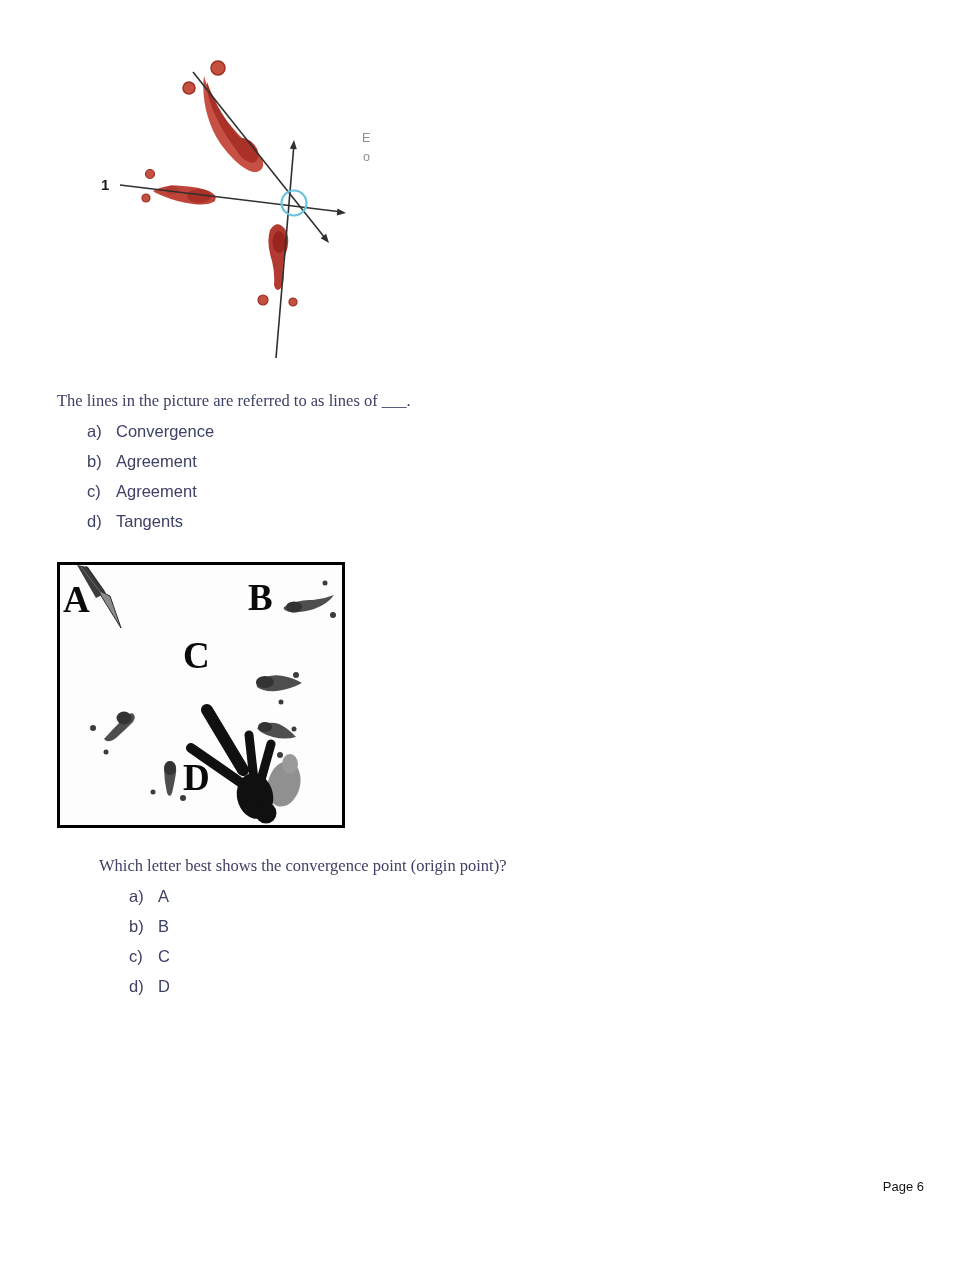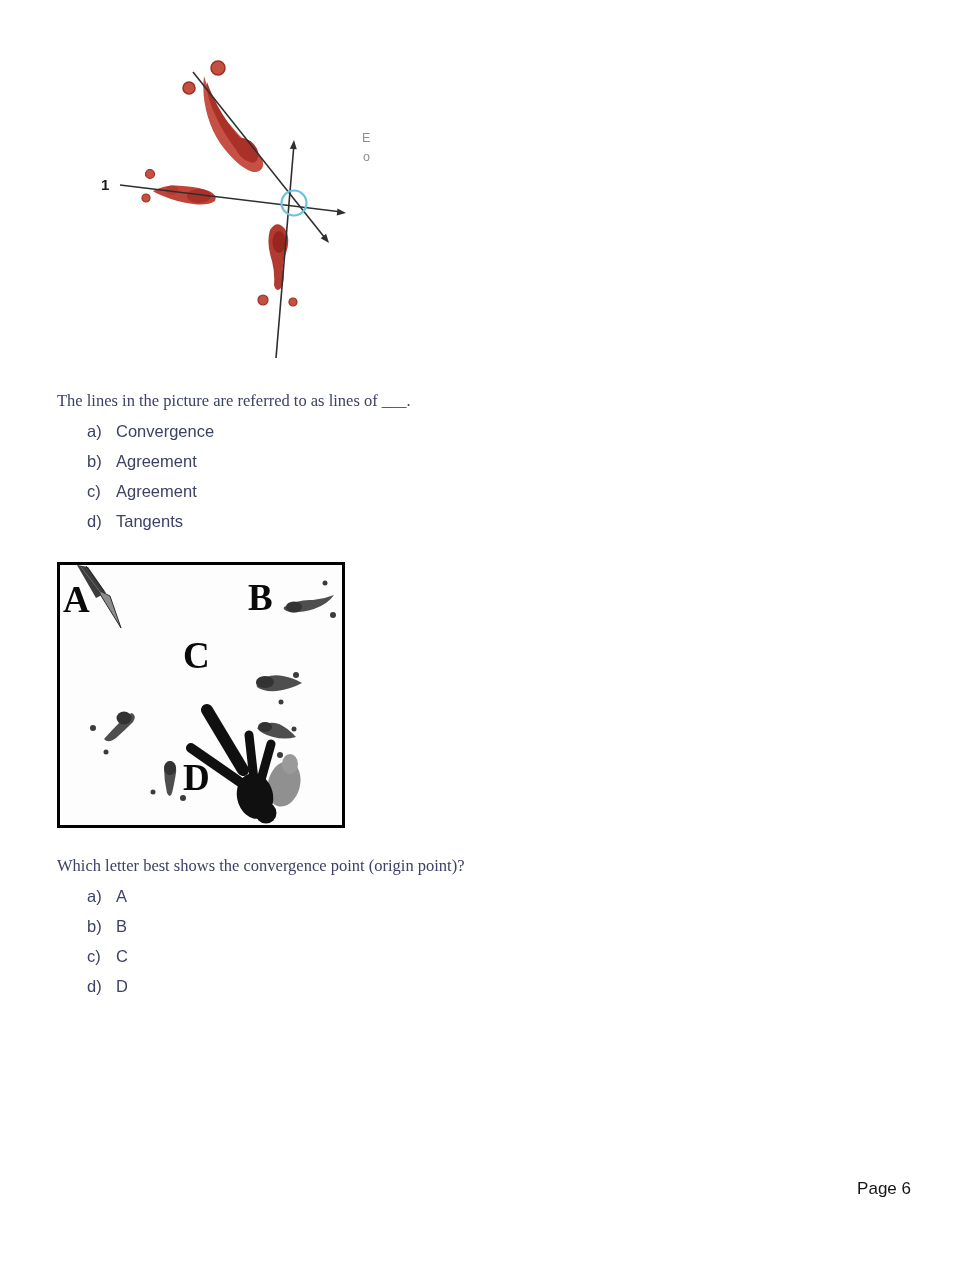--- a/index.html
+++ b/index.html
@@ -24,34 +24,34 @@
   }
   .fig1 svg, .fig2 svg { display: block; width: 100%; height: 100%; }
 
   .question {
     position: absolute; left: 57px;
     color: #3d4166;
     font-size: 16.5px;
     width: 880px;
   }
   .q1 { top: 390px; }
-  .q2 { top: 855px; }
+  .q2 { top: 855px; margin-left: 42px; }
   .prompt { margin: 0 0 4px 0; line-height: 22px; font-family: Liberation Serif, serif; }
   .option {
     display: flex; align-items: center;
     height: 30px;
   }
   .opt-label {
     margin-left: 30px;
     width: 29px;
     flex: none;
   }
   .page-number {
-    position: absolute; right: 68px; top: 1179px;
-    font-size: 17px; color: #151515;
+    position: absolute; right: 55px; top: 1179px;
+    font-size: 13px; color: #151515;
   }
 </style>
 </head>
 <body>
 
 <div class="page">
 
   <figure class="fig1">
     <svg viewBox="0 0 285 310" xmlns="http://www.w3.org/2000/svg">
 

